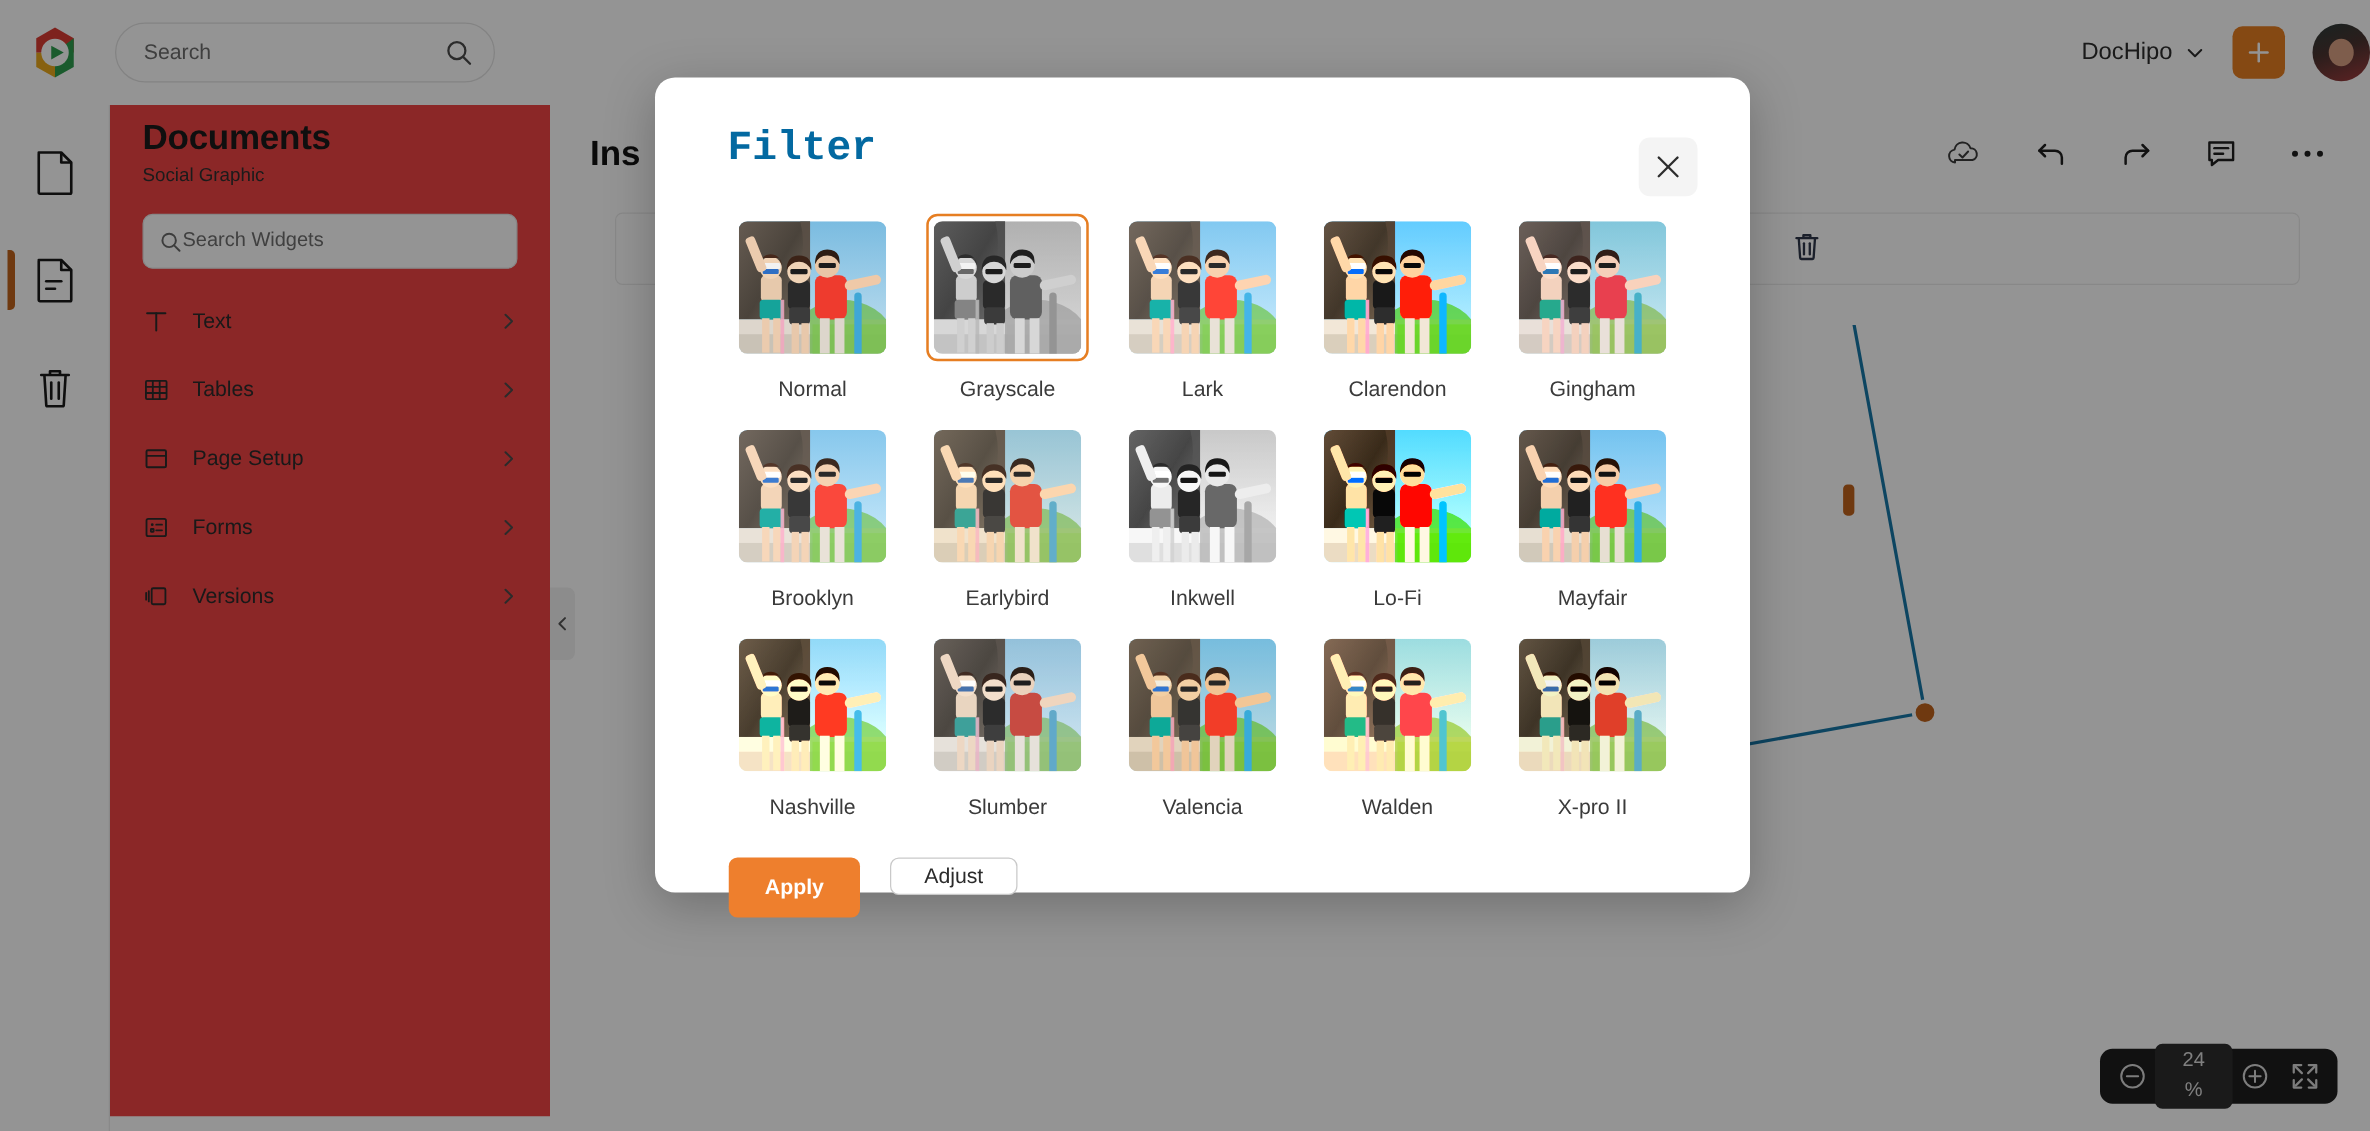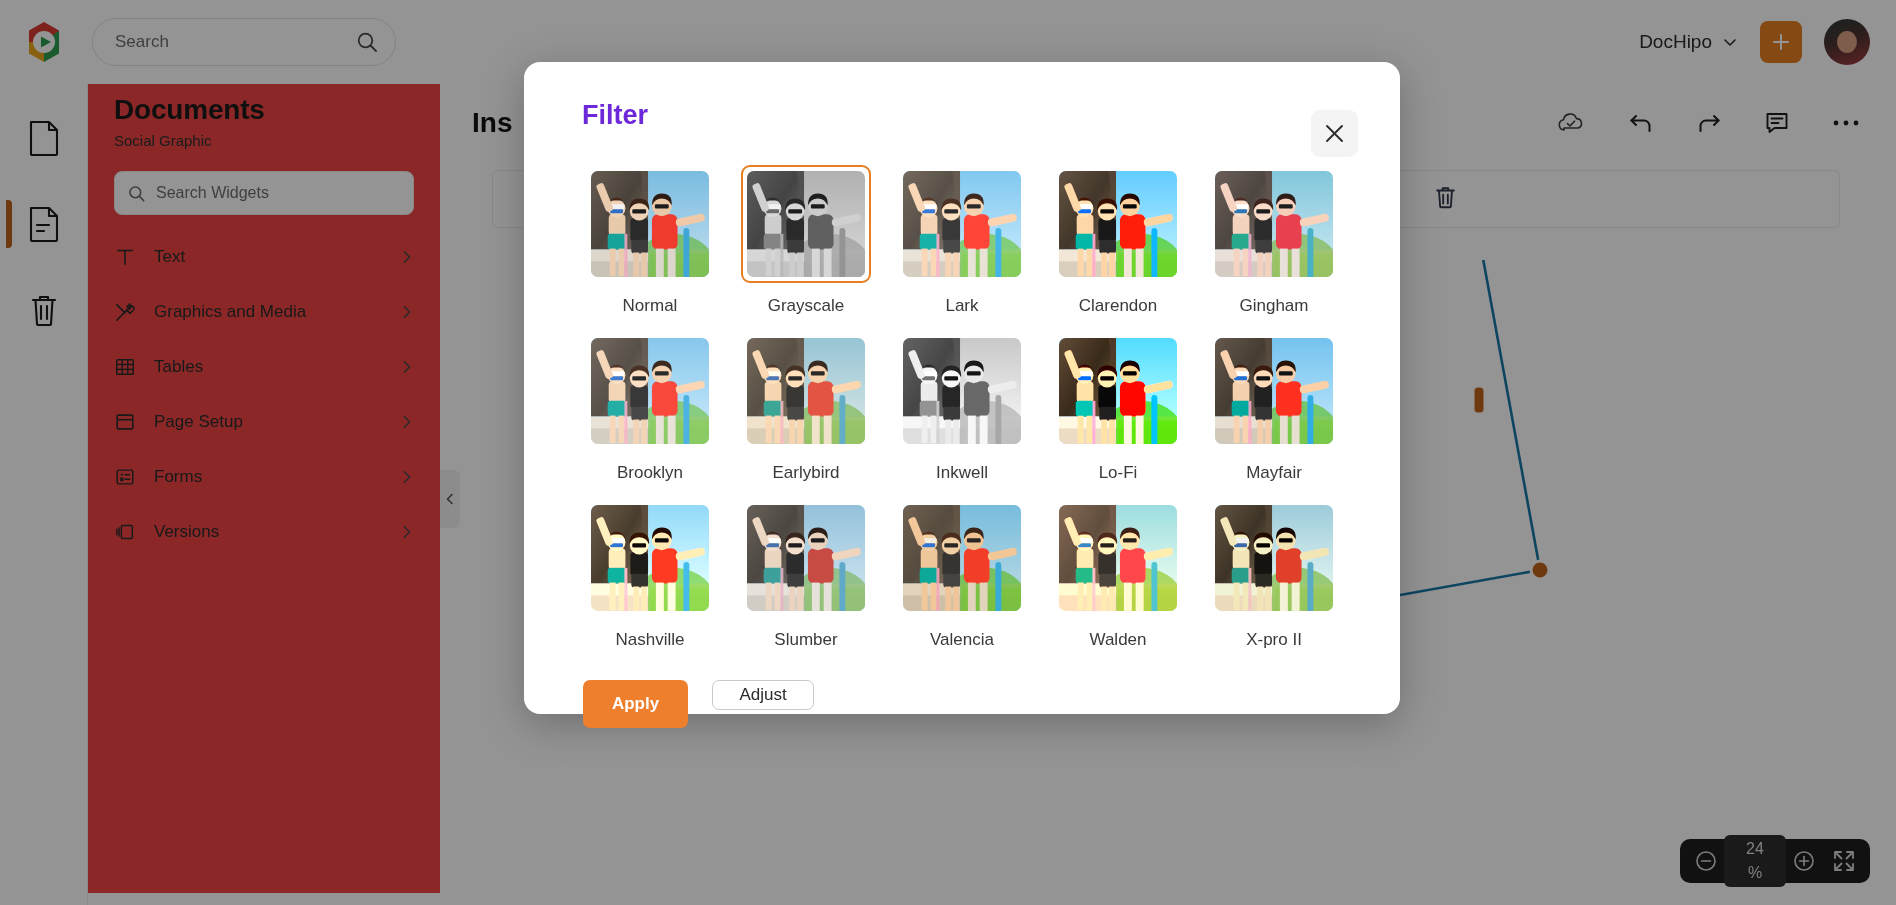--- a/index.html
+++ b/index.html
@@ -22,21 +22,21 @@
     width:304px; height:48px; border:1px solid #e2e2e2; border-radius:24px;
     display:flex; align-items:center; padding:0 16px 0 22px; margin-left:4px;
     background:#fff;
   }
   .search-box input {
     flex:1; border:0; outline:0; font-size:17px; color:#5a5a5a;
     font-family:"Liberation Sans", sans-serif; background:transparent;
   }
   .search-box input::placeholder { color:#6d6d6d; }
   .topbar-right {
-    margin-left:auto; display:flex; align-items:center; gap:22px; padding-right:26px;
+    margin-left:auto; display:flex; align-items:center; gap:22px; 
   }
   .org-name { font-size:19px; color:#2d2d2d; display:flex; align-items:center; gap:10px; }
   .plus-btn {
     width:42px; height:42px; border-radius:8px; background:#E67E22;
     display:flex; align-items:center; justify-content:center; border:0; cursor:pointer;
   }
   .avatar {
     width:46px; height:46px; border-radius:50%; overflow:hidden;
     background:linear-gradient(160deg,#2b3c3a 0%,#4b3430 45%,#a33c3e 100%);
     position:relative;
@@ -63,21 +63,21 @@
 
   
   .panel {
     position:absolute; left:88px; top:72px; width:352px; height:821px;
     background:#ef4444; padding:22px 26px 0 26px;
   }
   .panel h1 { font-size:28px; font-weight:bold; color:#1b1b1b; letter-spacing:-0.2px; }
   .panel .sub { font-size:15px; color:#2f2f2f; margin-top:6px; }
   .widget-search {
     margin-top:22px; height:44px; border:1px solid #e8e8e8; border-radius:8px;
-    display:flex; align-items:center; padding:0 12px; gap:10px; background:#fff;
+    display:flex; align-items:center; padding:0 12px; background:#fff;
   }
   .widget-search input {
     flex:1; border:0; outline:0; font-size:16px; color:#5c5c5c; background:transparent;
     font-family:"Liberation Sans", sans-serif;
   }
   .widget-search input::placeholder { color:#6e6e6e; }
   .nav-list { margin-top:14px; }
   .nav-item {
     display:flex; align-items:center; height:55px; gap:18px; cursor:pointer;
     color:#2b2b2b; font-size:17px;
@@ -124,21 +124,21 @@
   
   .overlay {
     position:absolute; inset:0; background:rgba(0,0,0,0.42); z-index:5;
   }
   .modal {
     position:absolute; left:524px; top:62px; width:876px; height:652px;
     background:#ffffff; border-radius:16px; z-index:6;
     box-shadow:0 10px 40px rgba(0,0,0,0.25);
     padding:38px 58px 0 58px;
   }
-  .modal h2 { font-size:27px; font-weight:bold; color:#6d28d9; }
+  .modal h2 { font-size:33px; font-weight:bold; color:#0369a1;font-family:Liberation Mono, monospace; }
   .modal-close {
     position:absolute; right:42px; top:48px; width:47px; height:47px; border-radius:9px;
     background:#f4f4f4; border:0; cursor:pointer;
     display:flex; align-items:center; justify-content:center;
   }
 
   .filter-grid {
     margin-top:34px; display:grid; grid-template-columns:repeat(5, 130px);
     column-gap:26px; row-gap:16px; justify-content:center;
   }
@@ -249,32 +249,20 @@
         <svg width="22" height="22" viewBox="0 0 24 24" fill="none" stroke="#2b2b2b" stroke-width="1.7">
           <line x1="4" y1="5" x2="20" y2="5" stroke-linecap="round"></line>
           <line x1="12" y1="5" x2="12" y2="20" stroke-linecap="round"></line>
         </svg>
         <span>Text</span>
         <svg class="chev" width="14" height="14" viewBox="0 0 16 16" fill="none" stroke="#4a4a4a" stroke-width="1.8">
           <polyline points="5,2 11,8 5,14" stroke-linecap="round" stroke-linejoin="round"></polyline>
         </svg>
       </div>
 
-      <div class="nav-item">
-        <svg width="22" height="22" viewBox="0 0 24 24" fill="none" stroke="#2b2b2b" stroke-width="1.7">
-          <path d="M3 21 L14 10" stroke-linecap="round"></path>
-          <path d="M14 10 l4 -4 a2.5 2.5 0 0 1 3.5 3.5 l-4 4 z" stroke-linejoin="round"></path>
-          <path d="M3 4 L12 13" stroke-linecap="round"></path>
-          <path d="M17 3 l1 2 2 1 -2 1 -1 2 -1 -2 -2 -1 2 -1z" stroke-linejoin="round"></path>
-        </svg>
-        <span>Graphics and Media</span>
-        <svg class="chev" width="14" height="14" viewBox="0 0 16 16" fill="none" stroke="#4a4a4a" stroke-width="1.8">
-          <polyline points="5,2 11,8 5,14" stroke-linecap="round" stroke-linejoin="round"></polyline>
-        </svg>
-      </div>
 
       <div class="nav-item">
         <svg width="22" height="22" viewBox="0 0 24 24" fill="none" stroke="#2b2b2b" stroke-width="1.6">
           <rect x="3" y="4" width="18" height="16" rx="1"></rect>
           <line x1="3" y1="9.3" x2="21" y2="9.3"></line>
             <line x1="3" y1="14.6" x2="21" y2="14.6"></line>
           <line x1="9" y1="4" x2="9" y2="20"></line>
             <line x1="15" y1="4" x2="15" y2="20"></line>
         </svg>
         <span>Tables</span>

